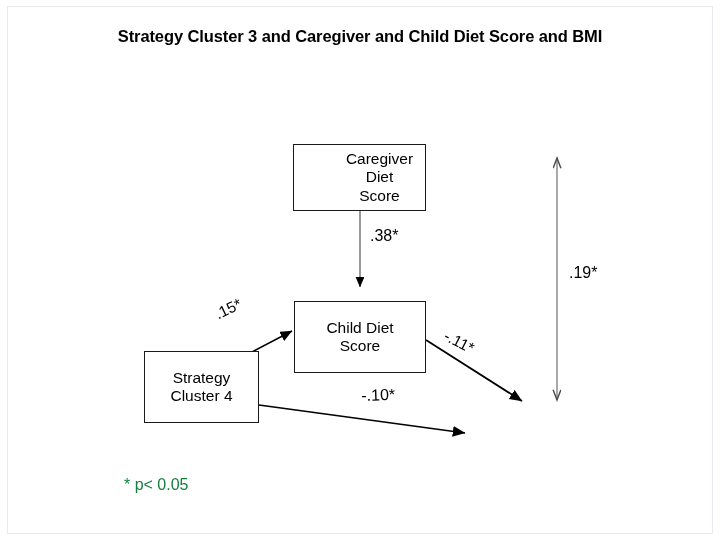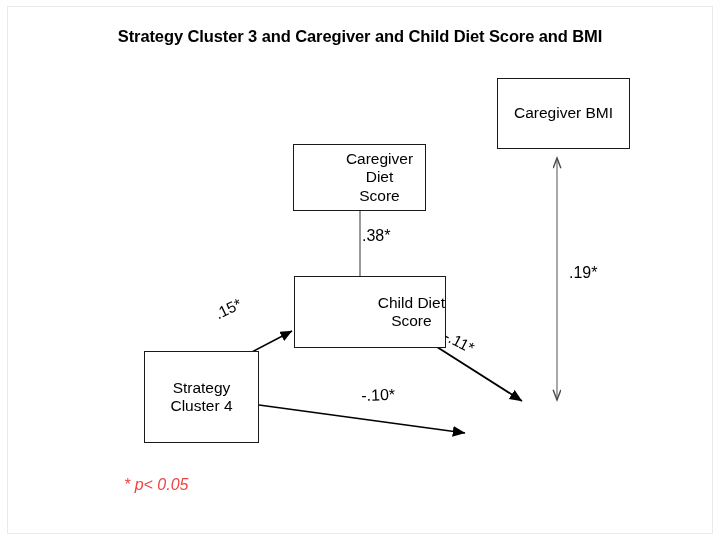--- a/index.html
+++ b/index.html
@@ -52,42 +52,42 @@
     line-height: 1.18;
     z-index: 3;
   }
   #node-caregiver-bmi {
     left: 497px; top: 78px; width: 133px; height: 71px;
   }
   #node-caregiver-diet {
     left: 293px; top: 144px; width: 133px; height: 67px; padding-left: 40px;
   }
   #node-child-diet {
-    left: 294px; top: 276px; width: 152px; height: 72px; justify-content: flex-end;
+    left: 294px; top: 301px; width: 132px; height: 72px;
   }
   #node-strategy-cluster {
-    left: 144px; top: 351px; width: 115px; height: 92px;
+    left: 144px; top: 351px; width: 115px; height: 72px;
   }
   #node-child-bmi {
     left: 467px; top: 402px; width: 134px; height: 71px;
   }
   #arrows {
     position: absolute;
     left: 0; top: 0;
     width: 720px; height: 540px;
     z-index: 2;
   }
   .edge-label {
     position: absolute;
     color: #000000;
     font-size: 16px;
     white-space: nowrap;
     z-index: 4;
   }
-  #label-cgdiet-chdiet { left: 362px; top: 227px; }
+  #label-cgdiet-chdiet { left: 362px; top: 227px; padding-left: 8px; }
   #label-cgbmi-chbmi   { left: 569px; top: 264px; }
   #label-strat-chdiet  {
     left: 212px; top: 307px;
     transform: rotate(-26deg);
     transform-origin: left top;
     font-size: 15.5px;
   }
   #label-chdiet-chbmi  {
     left: 449px; top: 327px;
     transform: rotate(27deg);
@@ -97,24 +97,23 @@
   #label-strat-chbmi   {
     left: 361px; top: 387px;
     transform: rotate(-2deg);
     transform-origin: left top;
   }
   #footnote {
     position: absolute;
     left: 124px;
     top: 476px;
     font-size: 16px;
-    color: #ef4444;
+    color: #15803d;
     white-space: nowrap;
     z-index: 4;
-    font-style: italic;
   }
 </style>
 </head>
 <body>
 
 <div id="slide">
 
   <div id="frame"></div>
 
   <div id="title">Strategy Cluster 3 and Caregiver and Child Diet Score and BMI</div>
@@ -136,23 +135,20 @@
 
     <line x1="557" y1="158" x2="557" y2="400" stroke="#7a7a7a" stroke-width="1.3" marker-start="url(#ah-thin-start)" marker-end="url(#ah-thin)"></line>
 
     <line x1="250" y1="353" x2="292" y2="331" stroke="#000000" stroke-width="1.6" marker-end="url(#ah)"></line>
 
     <line x1="426" y1="340" x2="522" y2="401" stroke="#000000" stroke-width="1.7" marker-end="url(#ah)"></line>
 
     <line x1="259" y1="405" x2="465" y2="433" stroke="#000000" stroke-width="1.7" marker-end="url(#ah)"></line>
   </svg>
 
-  <div class="node" id="node-caregiver-bmi">
-    <span>Caregiver BMI</span>
-  </div>
 
   <div class="node" id="node-caregiver-diet">
     <span>
       <span>Caregiver Diet</span><br>
       <span>Score</span>
     </span>
   </div>
 
   <div class="node" id="node-child-diet">
     <span>

